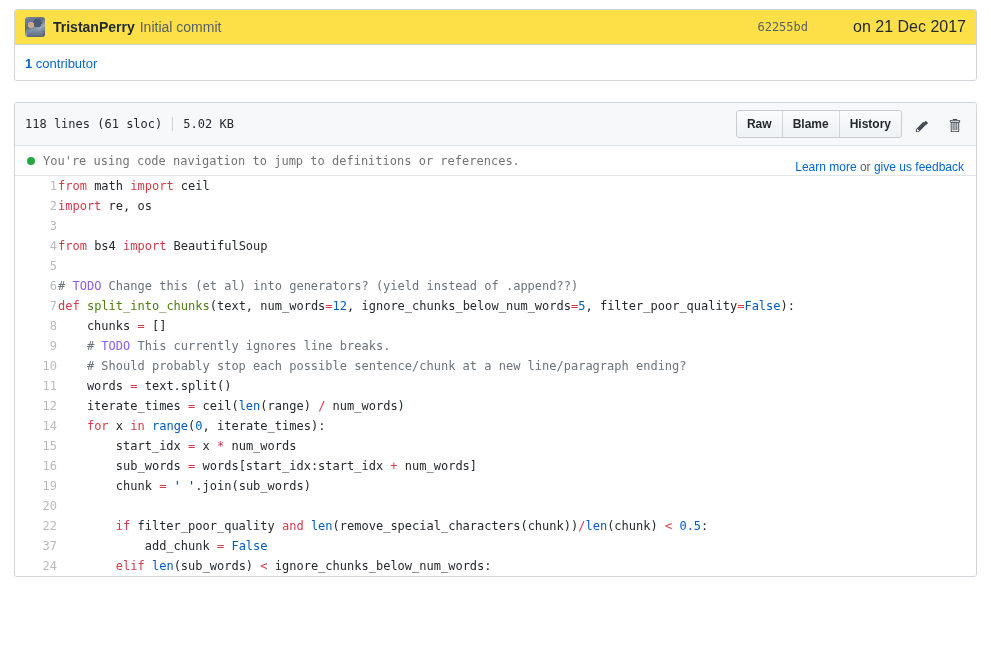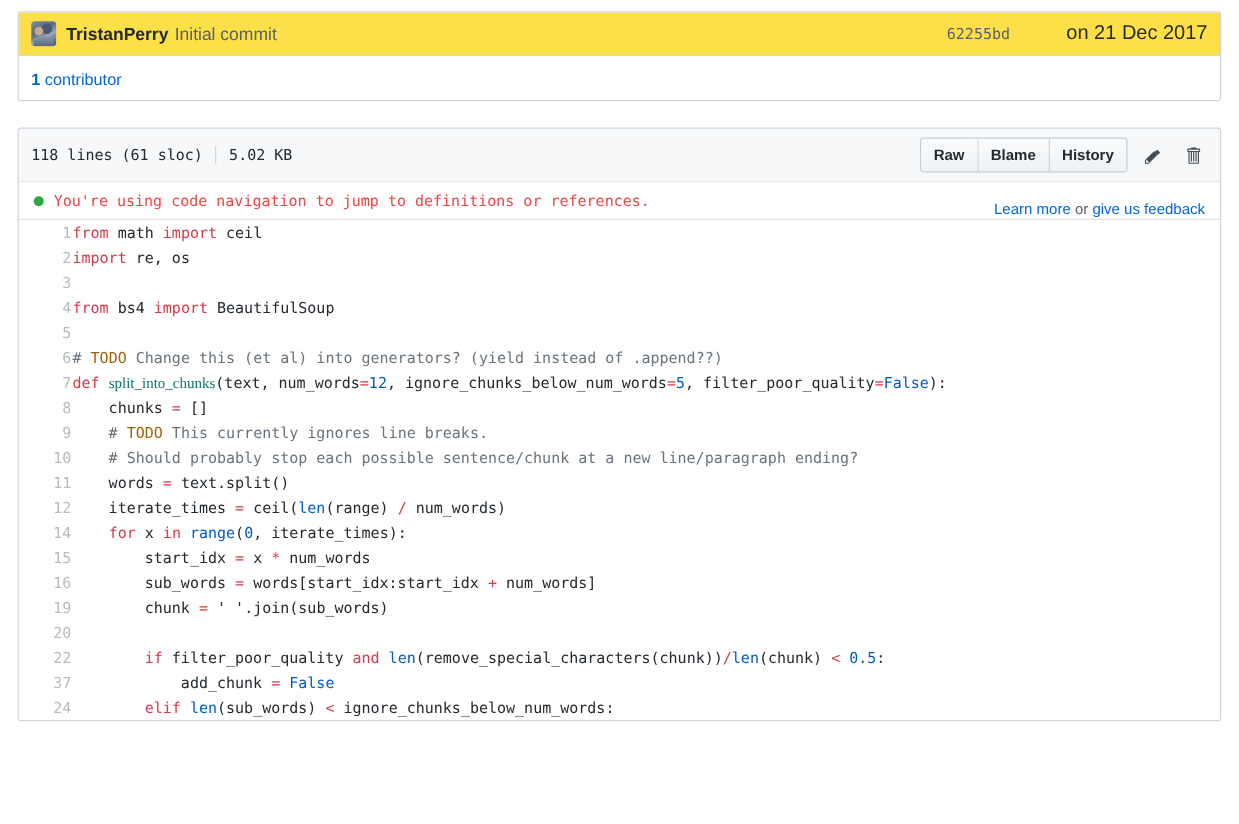--- a/index.html
+++ b/index.html
@@ -135,21 +135,21 @@
   .meta-divider {
     display: inline-block;
     width: 1px;
     height: 14px;
     background: #d1d5da;
     margin: 0 10px;
   }
   .file-actions {
     margin-left: auto;
     display: flex;
-    align-items: center;
+    align-items: flex-end;
   }
   .btn-group {
     display: flex;
     border-radius: 3px;
     overflow: hidden;
     border: 1px solid rgba(27,31,35,0.2);
   }
   .btn {
     background: linear-gradient(-180deg, #fafbfc 0%, #eff3f6 90%);
     border: none;
@@ -189,21 +189,21 @@
     width: 8px;
     height: 8px;
     border-radius: 50%;
     background: #28a745;
     flex: none;
     margin-right: 8px;
   }
   .codenav-text {
     font-family: "DejaVu Sans Mono", "Liberation Mono", monospace;
     font-size: 12px;
-    color: #ef4444;
+    color: #737373;
   }
   .codenav-links {
     margin-left: auto;
     font-size: 12px;
     color: #586069;
     margin-top: 12px;
   }
   .codenav-links a {
     color: #0366d6;
     text-decoration: none;
@@ -234,23 +234,23 @@
   }
   td.lc {
     padding-left: 10px;
     color: #24292e;
     white-space: pre;
     line-height: 20px;
   }
   
   .k  { color: #d73a49; }          
   .bi { color: #005cc5; }          
-  .fn { color: #0f766e; font-family: Liberation Serif, serif; }          
+  .fn { color: #4d7c0f; }          
   .c  { color: #6a737d; }          
-  .td { color: #a16207; font-weight: normal; } 
+  .td { color: #8b5cf6; font-weight: normal; } 
   .s  { color: #032f62; }          
 </style>
 </head>
 <body>
 
 <div class="page">
 
   <div class="commit-box">
     <div class="commit-row">
       <div class="avatar"></div>

